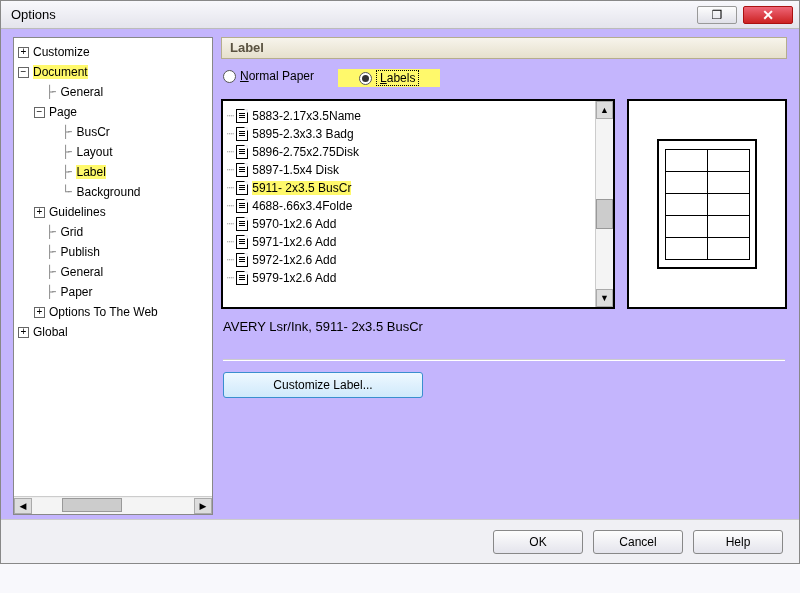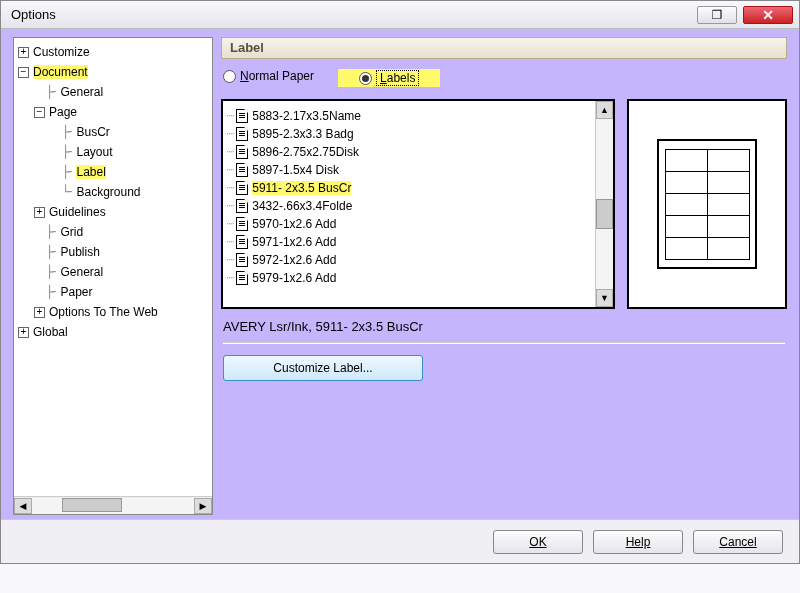--- a/index.html
+++ b/index.html
@@ -79,36 +79,36 @@
 .vscroll-thumb { position: absolute; left: 0; right: 0; top: 80px; height: 30px;
   background: #ccc; border: 1px solid #999; }
 
 .preview-panel { width: 160px; border: 2px solid #000; background: #fff;
   display: flex; align-items: center; justify-content: center; }
 .label-sheet { width: 100px; height: 130px; border: 2px solid #000; background: #fff;
   padding: 8px 6px; display: grid; grid-template-columns: 1fr 1fr;
   grid-template-rows: repeat(5, 1fr); gap: 0; }
 .label-cell { border: 1px solid #000; margin: -0.5px; }
 
-.status-line { margin: 10px 2px 4px 2px; font-size: 13px; }
+.status-line { margin: 10px 2px 21px 2px; font-size: 13px; }
 .hr-soft { height: 1px; background: #ccc; margin: 4px 2px 12px 2px; box-shadow: 0 1px 0 #fff; }
 
 .customize-btn { width: 200px; height: 26px; margin-left: 2px;
   background: linear-gradient(to bottom, #eef8ff, #cfe9fb);
   border: 1px solid #3a8ecf; border-radius: 3px; cursor: pointer;
   display: flex; align-items: center; justify-content: center; font-size: 12px; }
 
 .footer { position: absolute; bottom: 0; left: 0; right: 0; height: 44px;
   border-top: 1px solid #ccc; display: flex; align-items: center;
   justify-content: flex-end; gap: 10px; padding: 0 16px;
   background: #f0f0f4; }
 .footer-btn { width: 90px; height: 24px;
   background: linear-gradient(to bottom, #fdfdfd, #e4e4ec);
   border: 1px solid #888; border-radius: 3px; cursor: pointer;
-  display: flex; align-items: center; justify-content: center; text-decoration: underline; }
+  display: flex; align-items: center; justify-content: center; }
 </style>
 </head>
 <body>
 
 <div class="window">
 
   <div class="titlebar">
     <span class="titlebar-text">Options</span>
     <div class="titlebar-btns">
       <div class="tb-btn">❐</div>
@@ -230,21 +230,21 @@
                 <span class="list-text">5897-1.5x4 Disk</span>
               </div>
               <div class="list-item">
                 <span class="list-dash">┈</span>
                 <span class="doc-icon"></span>
                 <span class="list-text hl">5911- 2x3.5 BusCr</span>
               </div>
               <div class="list-item">
                 <span class="list-dash">┈</span>
                 <span class="doc-icon"></span>
-                <span class="list-text">3432-.66x3.4Folde</span>
+                <span class="list-text">4688-.66x3.4Folde</span>
               </div>
               <div class="list-item">
                 <span class="list-dash">┈</span>
                 <span class="doc-icon"></span>
                 <span class="list-text">5970-1x2.6 Add</span>
               </div>
               <div class="list-item">
                 <span class="list-dash">┈</span>
                 <span class="doc-icon"></span>
                 <span class="list-text">5971-1x2.6 Add</span>
@@ -286,17 +286,17 @@
 
       <div class="status-line">AVERY Lsr/Ink, 5911- 2x3.5 BusCr</div>
       <div class="hr-soft"></div>
       <div class="customize-btn">Customize Label...</div>
     </div>
 
   </div>
 
   <div class="footer">
     <div class="footer-btn">OK</div>
+    <div class="footer-btn">Cancel</div>
     <div class="footer-btn">Help</div>
-    <div class="footer-btn">Cancel</div>
   </div>
 
 </div>
 
 </body></html>

